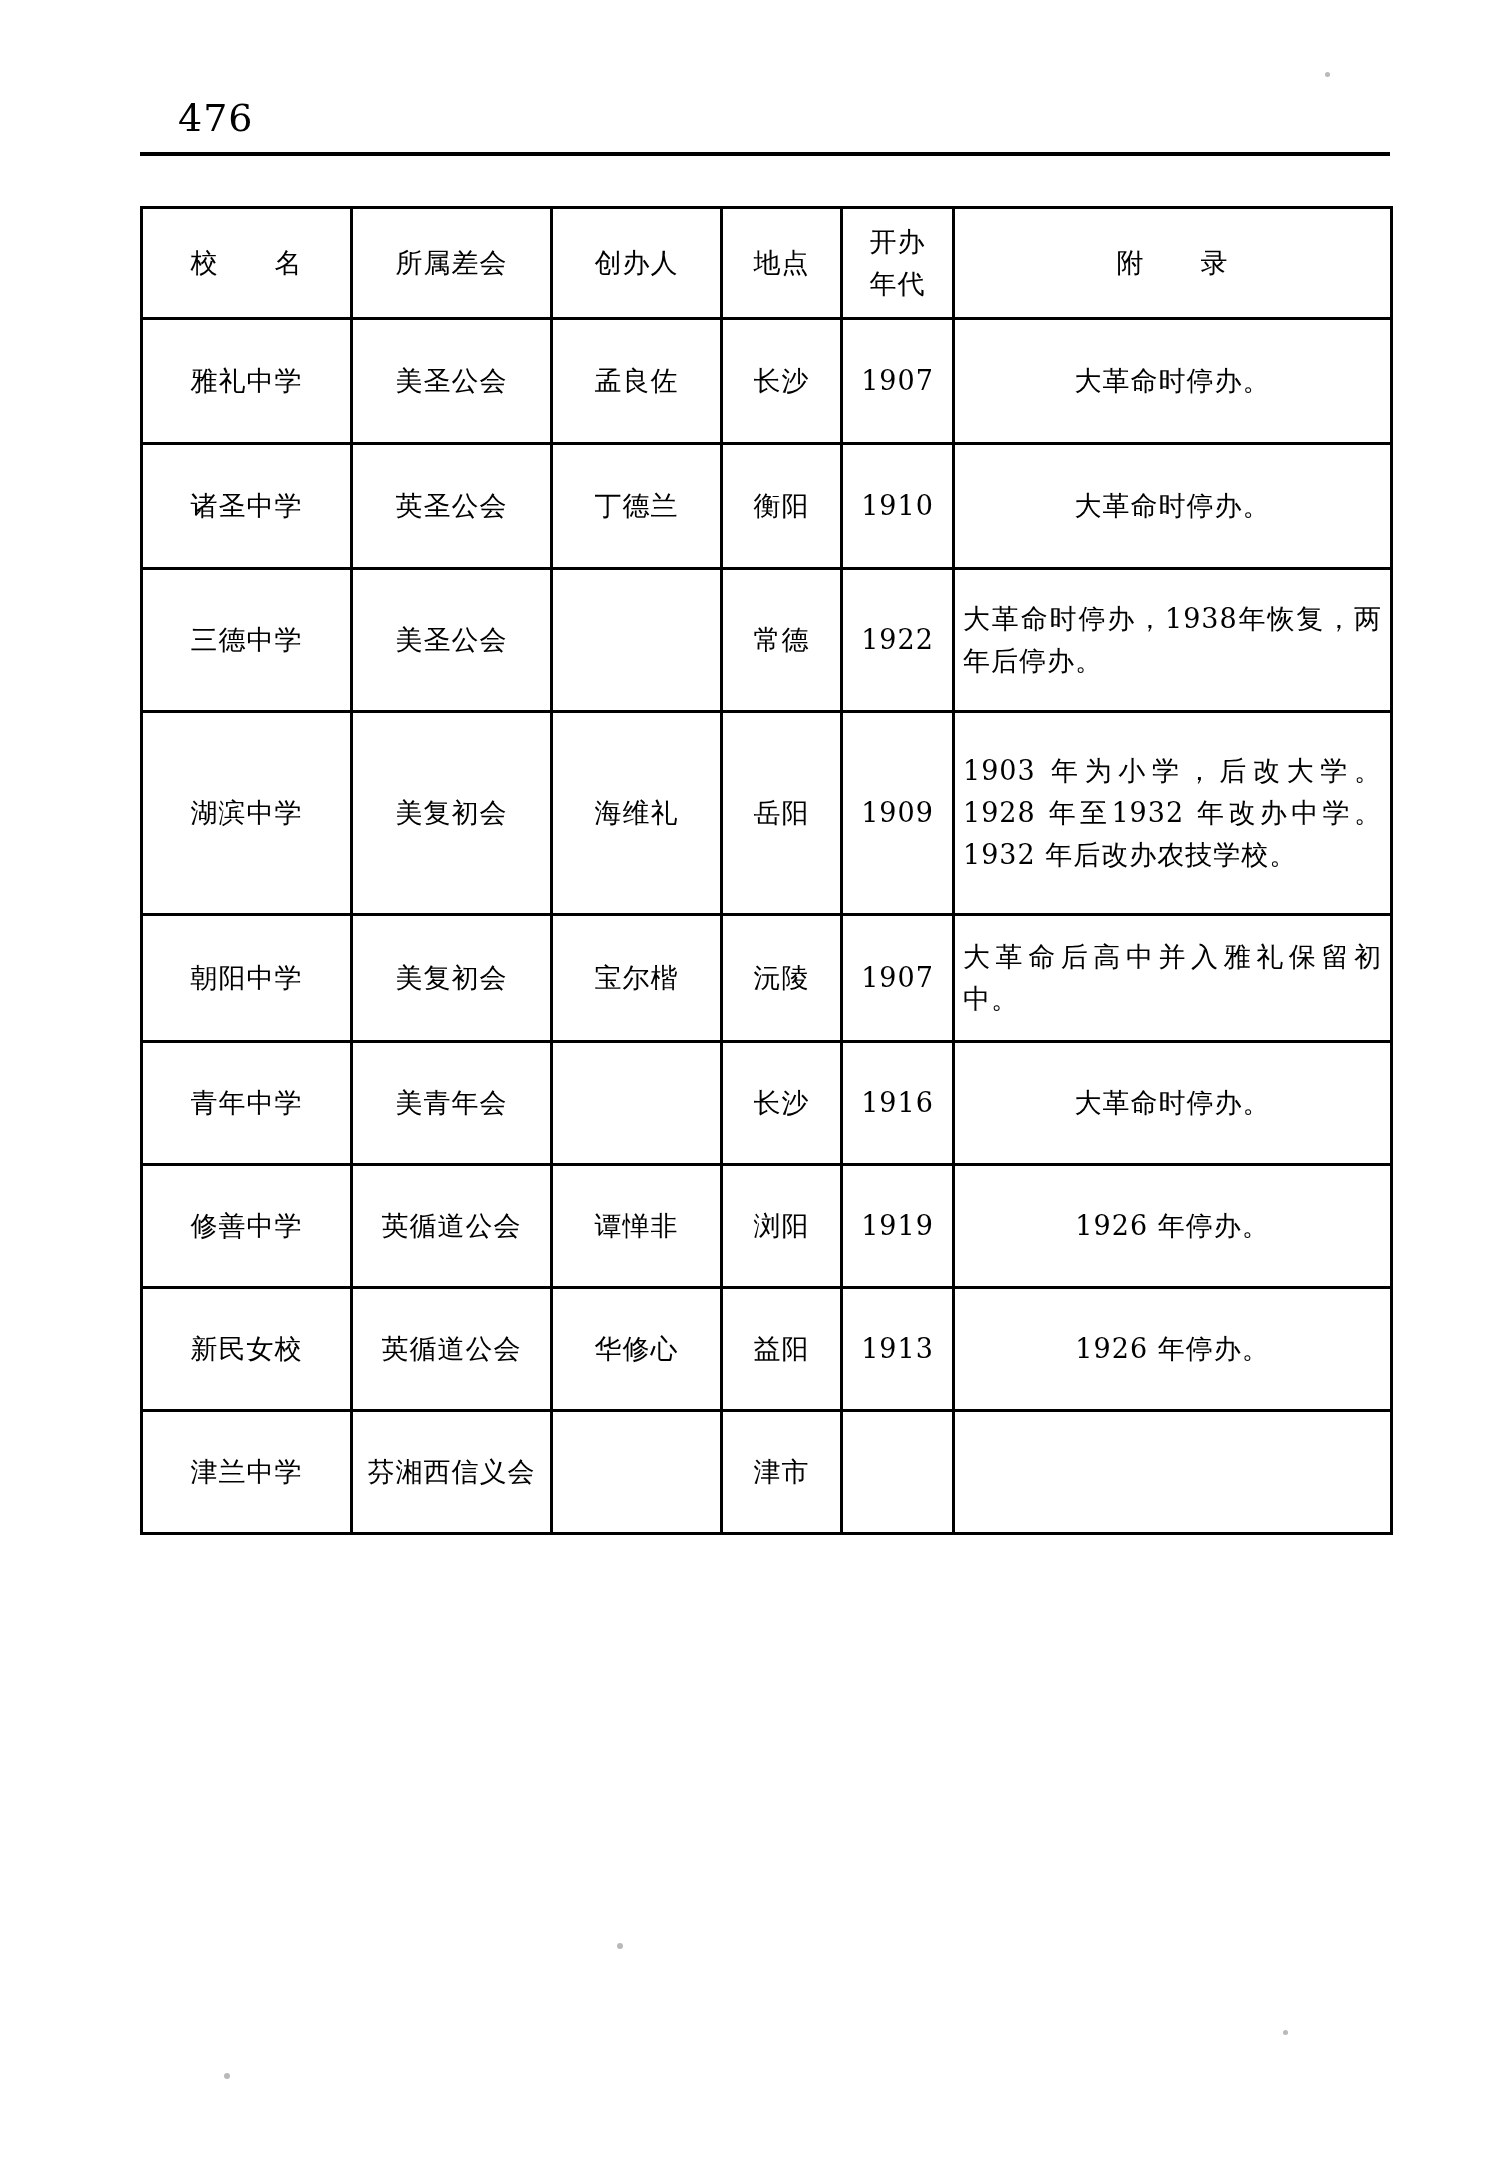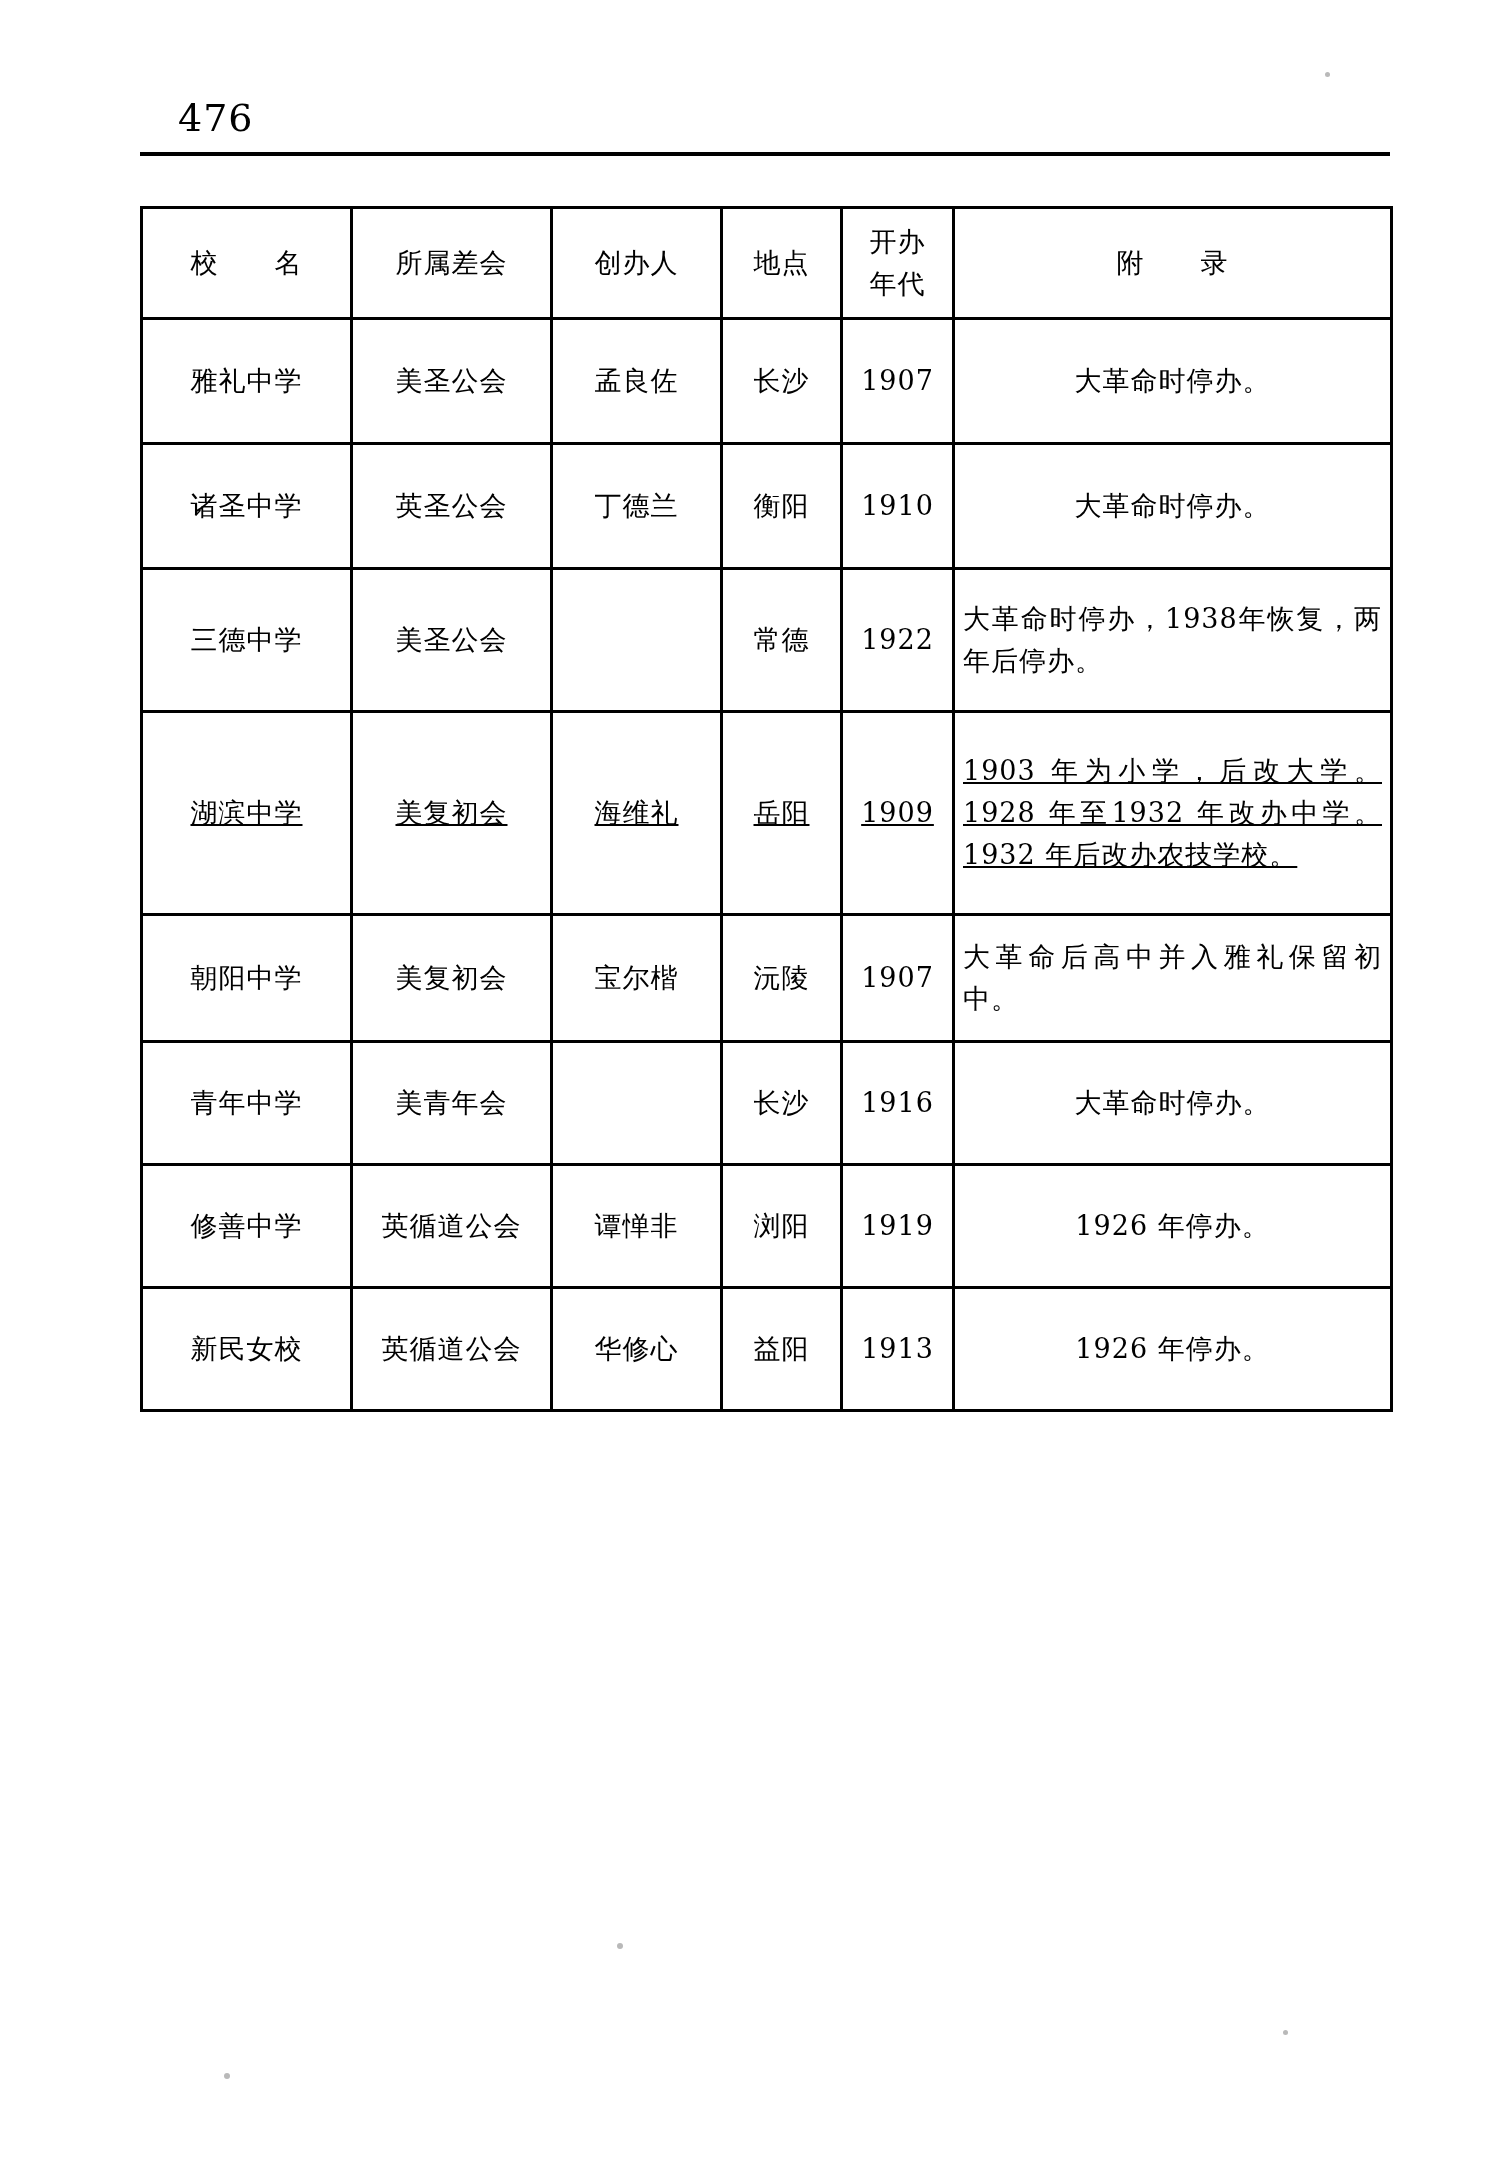--- a/index.html
+++ b/index.html
@@ -106,21 +106,21 @@
     text-align: justify;
     text-align-last: left;
   }
   .year { font-family: "DejaVu Serif", "Liberation Serif", serif; font-size: 26px; letter-spacing: 0; }
   .spread { letter-spacing: 5px; }
 
   
   tr.r0 td { height: 110px; }
   tr.r1 td { height: 110px; }
   tr.r2 td { height: 128px; }
-  tr.r3 td { height: 188px; text-decoration: underline; }
+  tr.r3 td { height: 188px; }
   tr.r4 td { height: 112px; }
   tr.r5 td { height: 110px; }
   tr.r6 td { height: 108px; }
   tr.r7 td { height: 108px; }
   tr.r8 td { height: 108px; }
   tr.r9 td { height: 108px; }
 
   
   .speck {
     position: absolute;
@@ -230,20 +230,28 @@
 
         <tr class="r8">
           <td>新民女校</td>
           <td class="spread">英循道公会</td>
           <td>华修心</td>
           <td>益阳</td>
           <td class="year">1913</td>
           <td class="note">1926 年停办。</td>
         </tr>
 
+        <tr class="r9">
+          <td>津兰中学</td>
+          <td class="spread">芬湘西信义会</td>
+          <td></td>
+          <td>津市</td>
+          <td class="year"></td>
+          <td class="note"></td>
+        </tr>
 
       </tbody>
     </table>
 
   </div>
 
   <div class="speck" style="left:1325px; top:72px; width:5px; height:5px;"></div>
   <div class="speck" style="left:617px; top:1943px; width:6px; height:6px;"></div>
   <div class="speck" style="left:224px; top:2073px; width:6px; height:6px;"></div>
   <div class="speck" style="left:1283px; top:2030px; width:5px; height:5px;"></div>

